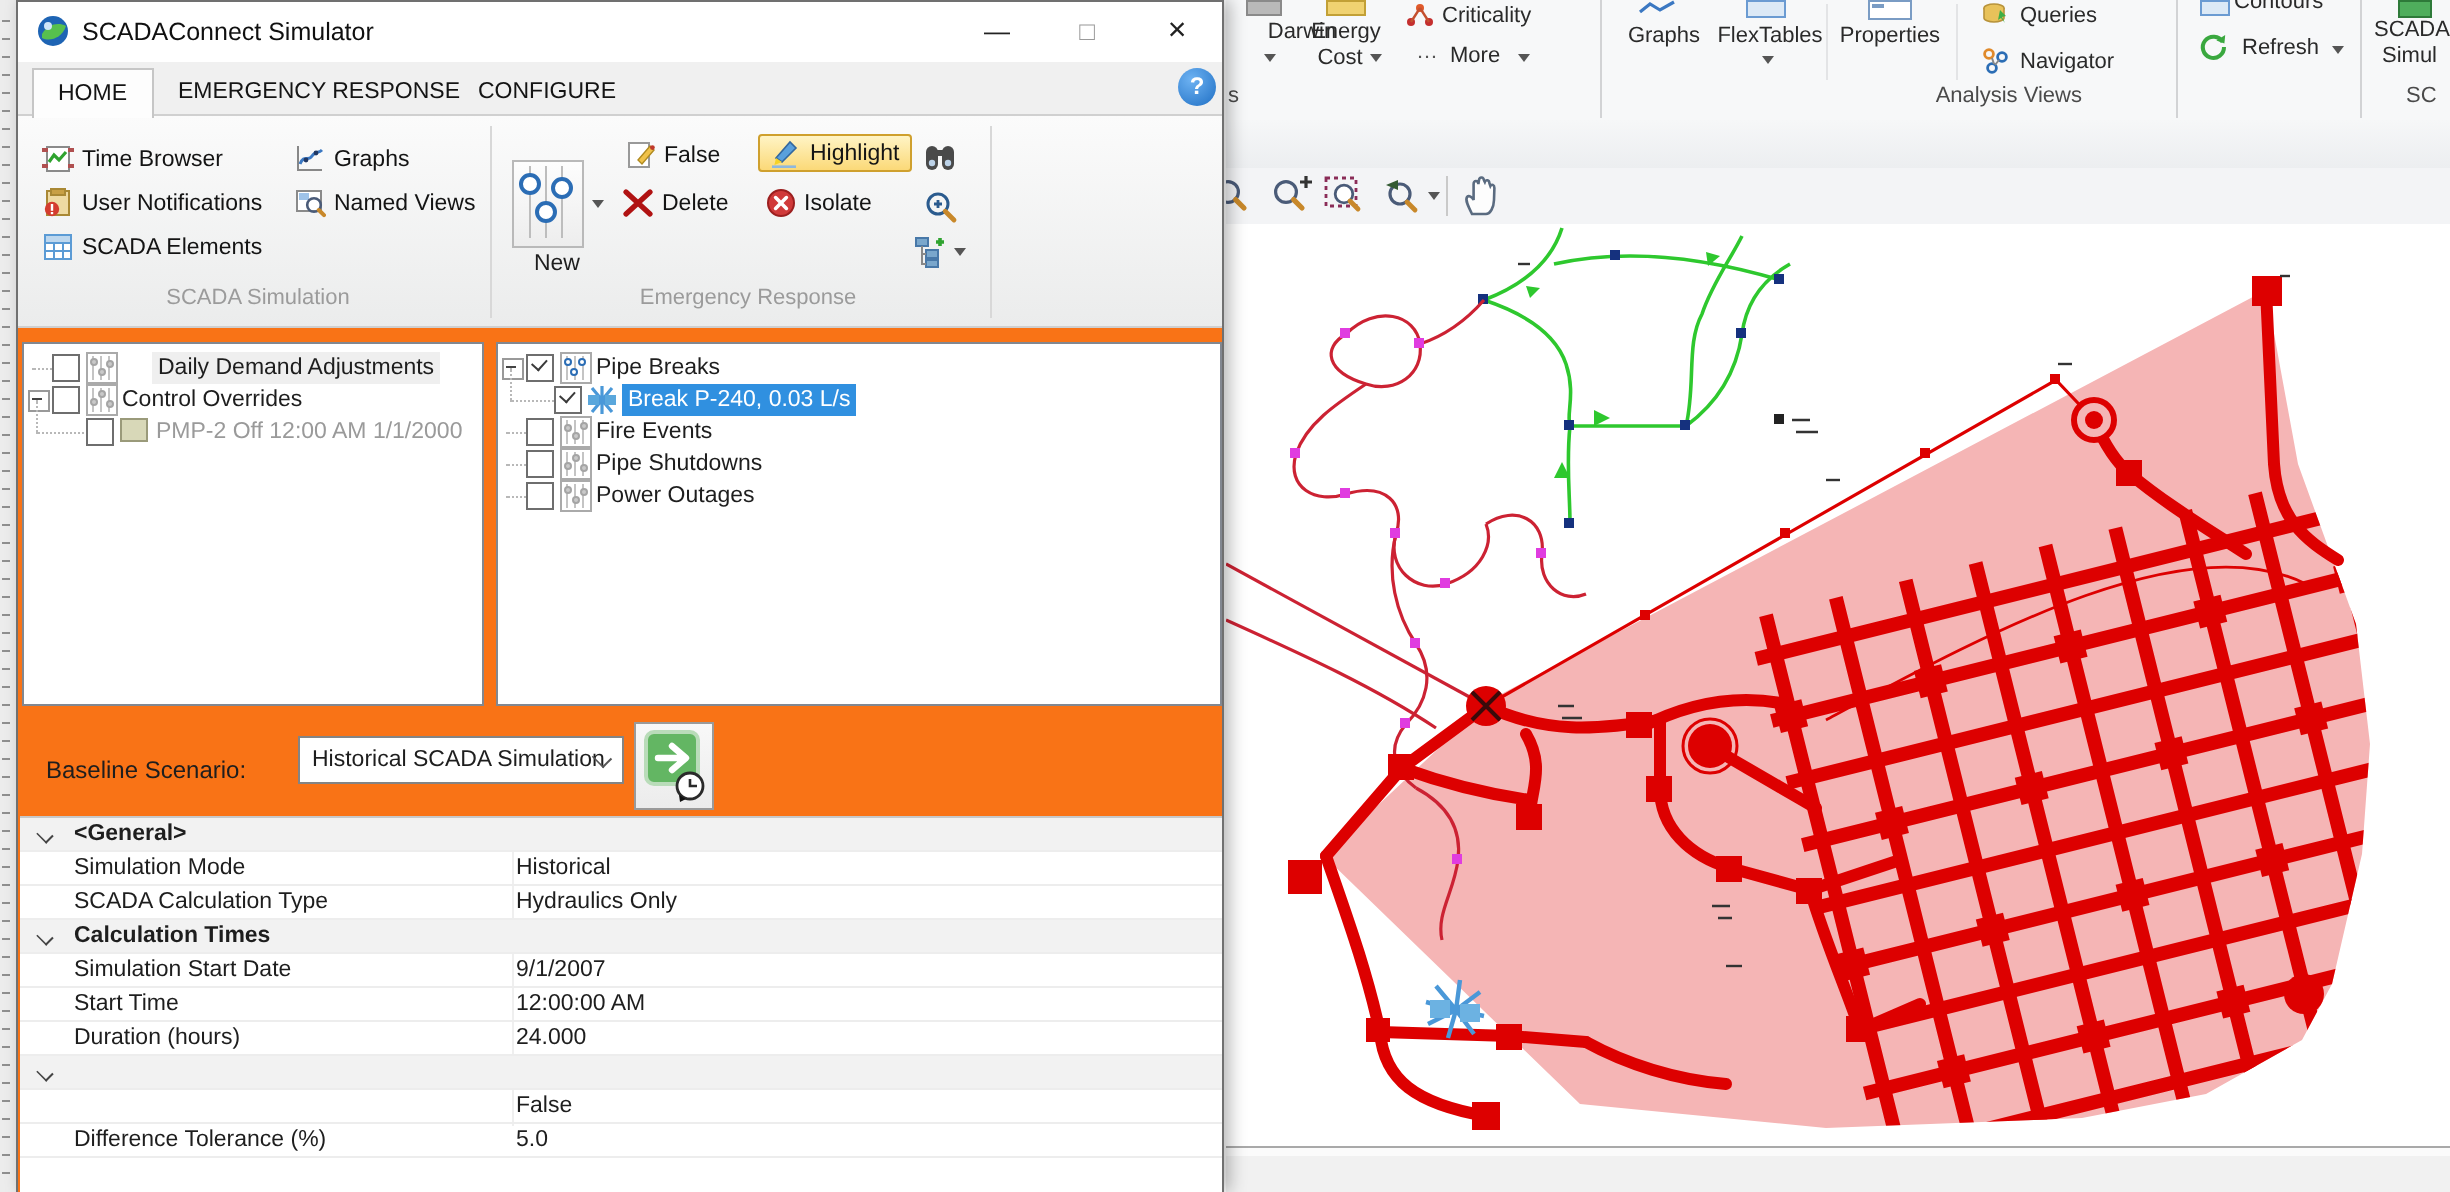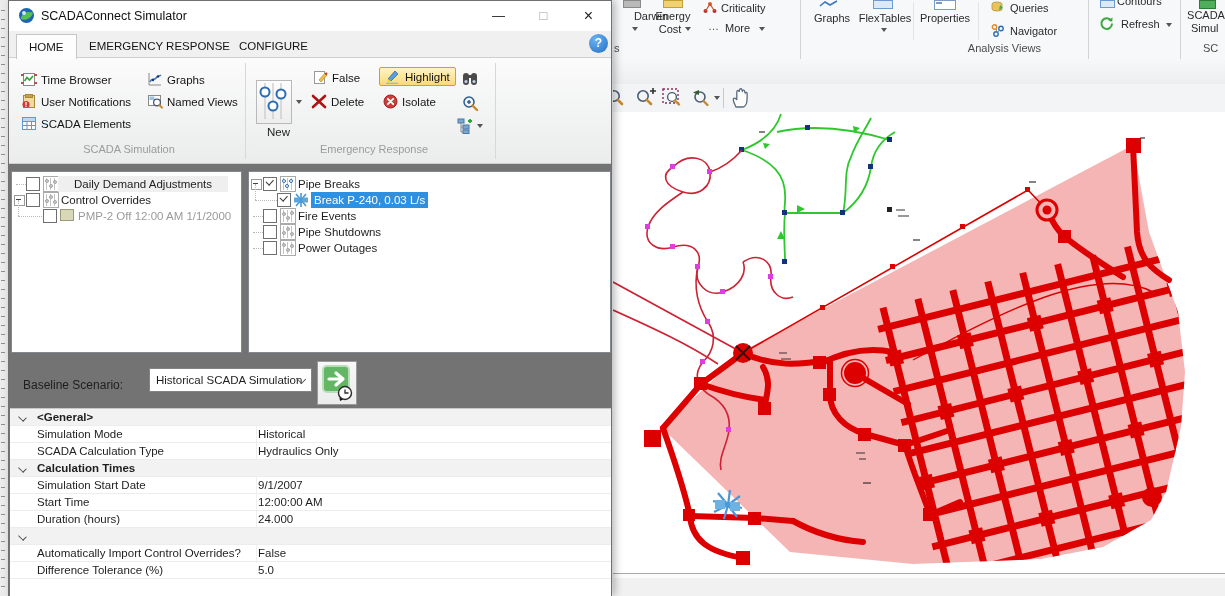--- a/index.html
+++ b/index.html
@@ -17,21 +17,21 @@
   .sep-part{top:2px;width:1px;height:38px;background:#e3e4e6}
   .car{width:0;height:0;border-left:3.5px solid transparent;border-right:3.5px solid transparent;border-top:4px solid #555;display:inline-block}
   .grp-lbl{font-size:11px;color:#4a4a4a}
   #gap-bar{left:613px;top:60px;width:612px;height:24px;background:linear-gradient(#f6f7f8,#eceef0)}
   #map-toolbar{left:613px;top:84px;width:612px;height:28px;background:#f3f4f6;border-bottom:1px solid #dcdcdc;overflow:hidden}
   .tb-sep{top:4px;width:1px;height:20px;background:#c9c9c9}
   #map-panel{left:613px;top:112px;width:612px;height:461px;background:#fff;overflow:hidden}
   #bottom-line{left:613px;top:573px;width:612px;height:1px;background:#a9a9a9}
   #bottom-bar{left:613px;top:574px;width:612px;height:22px;background:#f1f1f1;border-top:4px solid #fbfbfb;box-sizing:border-box;border-bottom:0}
   
-  #dialog{left:8px;top:0;width:604px;height:596px;background:#737373;border:1px solid #707070;border-bottom:0;
+  #dialog{left:8px;top:0;width:604px;height:596px;background:#f97316;border:1px solid #707070;border-bottom:0;
           box-shadow:3px 0 8px rgba(0,0,0,.28);box-sizing:border-box}
   #titlebar{left:0;top:0;width:602px;height:30px;background:#ffffff}
   #title-text{left:32px;top:8px;font-size:12.5px;color:#101010}
   .winbtn{top:0;width:45px;height:29px;text-align:center;line-height:29px;font-size:13px;color:#222;cursor:default}
   #tab-row{left:0;top:30px;width:602px;height:27px;background:#f0f0f0;border-bottom:1px solid #d0d0d0;box-sizing:border-box}
   .tab{top:3px;height:24px;line-height:24px;padding:0 12px;font-size:11.5px;color:#141414}
   .tab.active{background:#fdfdfd;border:1px solid #c6c6c6;border-bottom:none;z-index:3}
   #help-btn{left:580px;top:33px;width:19px;height:19px;border-radius:50%;
      background:radial-gradient(circle at 35% 30%,#6db2f2,#1f6fc4);color:#fff;font-weight:bold;
      font-size:12px;text-align:center;line-height:19px}
@@ -501,21 +501,21 @@
       <span class="dotln" style="left:4px;top:8px;width:10px"></span>
       <span class="cbx" style="left:14px"></span>
       <span class="slider-ic knob-gray" style="left:31px">
           <i style="left:2px"></i>
           <i style="left:6px"></i>
           <i style="left:10px"></i>
           <b style="left:1px;top:2px"></b>
           <b style="left:5px;top:7px"></b>
           <b style="left:9px;top:3px"></b>
         </span>
-      <span style="position:absolute;left:46px;background:#efefef;padding:0 16px">Daily Demand Adjustments</span>
+      <span style="position:absolute;left:64px;background:#efefef;padding:0 3px">Daily Demand Adjustments</span>
     </div>
     <div class="trow" style="left:0;top:20px;width:229px">
       <span class="expander" style="left:2px"></span>
       <span class="cbx" style="left:14px"></span>
       <span class="slider-ic knob-gray" style="left:31px">
           <i style="left:2px"></i>
           <i style="left:6px"></i>
           <i style="left:10px"></i>
           <b style="left:1px;top:6px"></b>
           <b style="left:5px;top:2px"></b>
@@ -642,21 +642,20 @@
       <span class="pval">12:00:00 AM</span>
     </div>
     <div class="prow" style="top:102px">
       <span class="pname">Duration (hours)</span>
       <span class="pval">24.000</span>
     </div>
     <div class="prow cat" style="top:119px">
       <span class="pchev"></span>
     </div>
     <div class="prow" style="top:136px">
-      <span class="pname">Automatically Import Control Overrides?</span>
       <span class="pval">False</span>
     </div>
     <div class="prow" style="top:153px">
       <span class="pname">Difference Tolerance (%)</span>
       <span class="pval">5.0</span>
     </div>
   </div>
 </div>
 
 </body></html>

